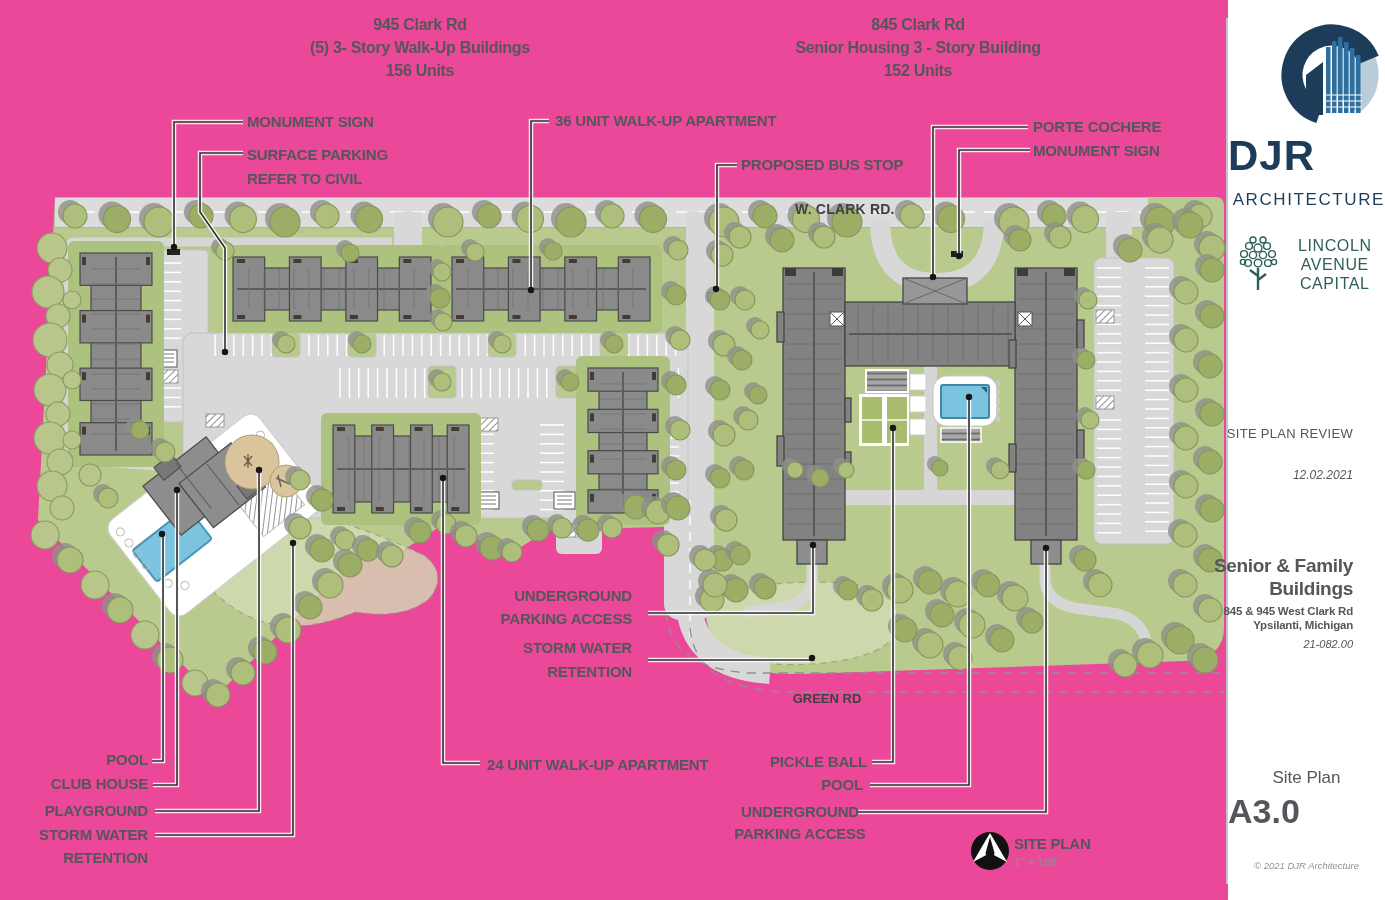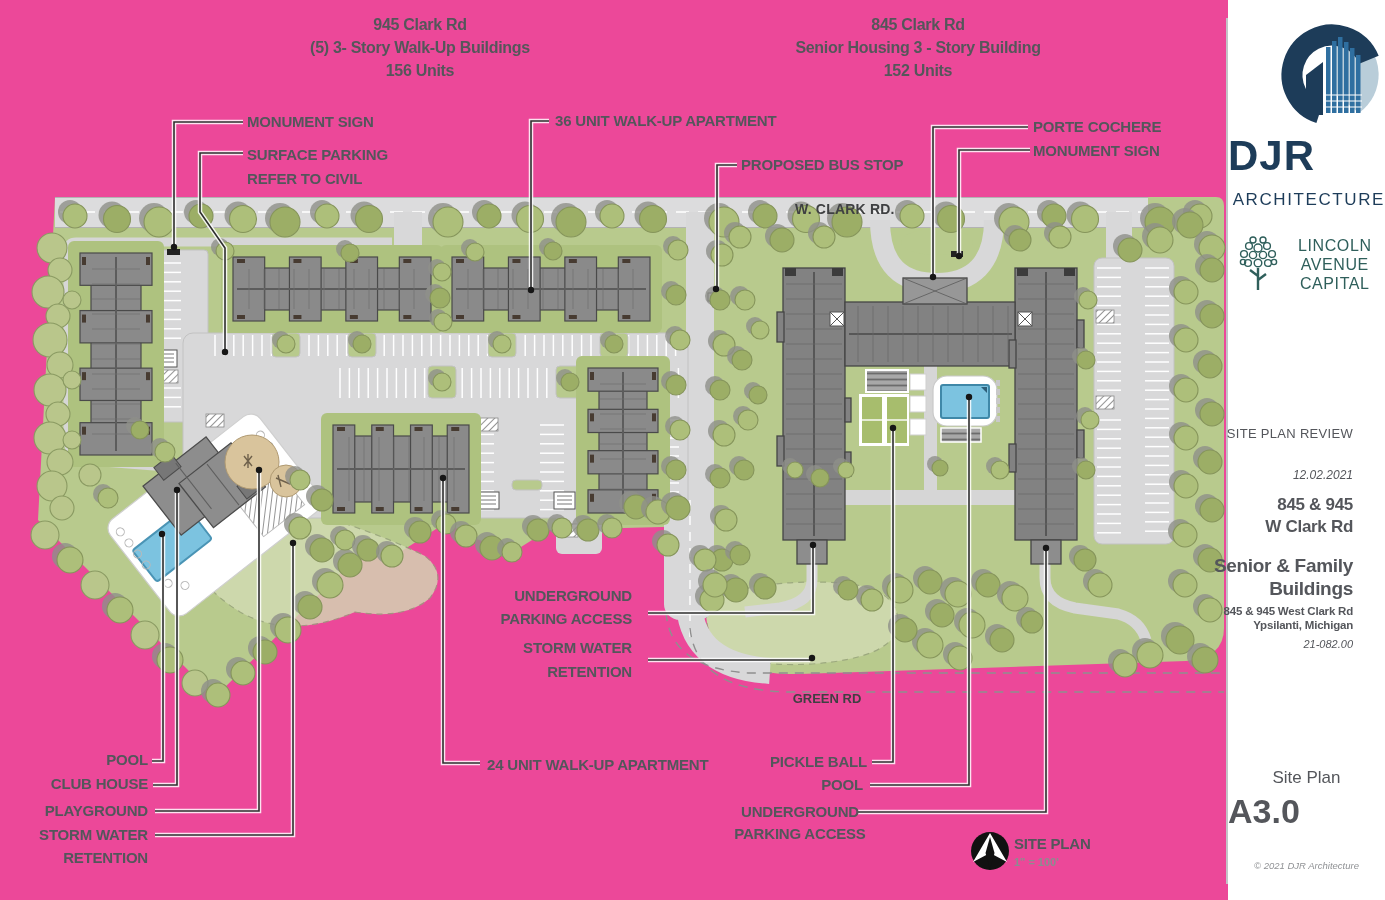--- a/index.html
+++ b/index.html
@@ -1084,24 +1084,20 @@
       <path d="M22,36 V58 M22,44 L14,38 M22,48 L30,42" stroke="#2f5f5b" stroke-width="2.4" fill="none"></path>
     </svg>
     <div class="lincoln-text">
       <div>LINCOLN</div>
       <div>AVENUE</div>
       <div>CAPITAL</div>
     </div>
   </div>
   <div class="sb rline review">SITE PLAN REVIEW</div>
   <div class="sb rline date">12.02.2021</div>
-  <div class="sb rline addr">
-    <div>845 &amp; 945</div>
-    <div>W Clark Rd</div>
-  </div>
   <div class="sb rline project">
     <div>Senior &amp; Family</div>
     <div>Buildings</div>
   </div>
   <div class="sb rline subaddr">
     <div>845 &amp; 945 West Clark Rd</div>
     <div>Ypsilanti,  Michigan</div>
   </div>
   <div class="sb rline projno">21-082.00</div>
   <div class="sb sheettitle">Site Plan</div>

